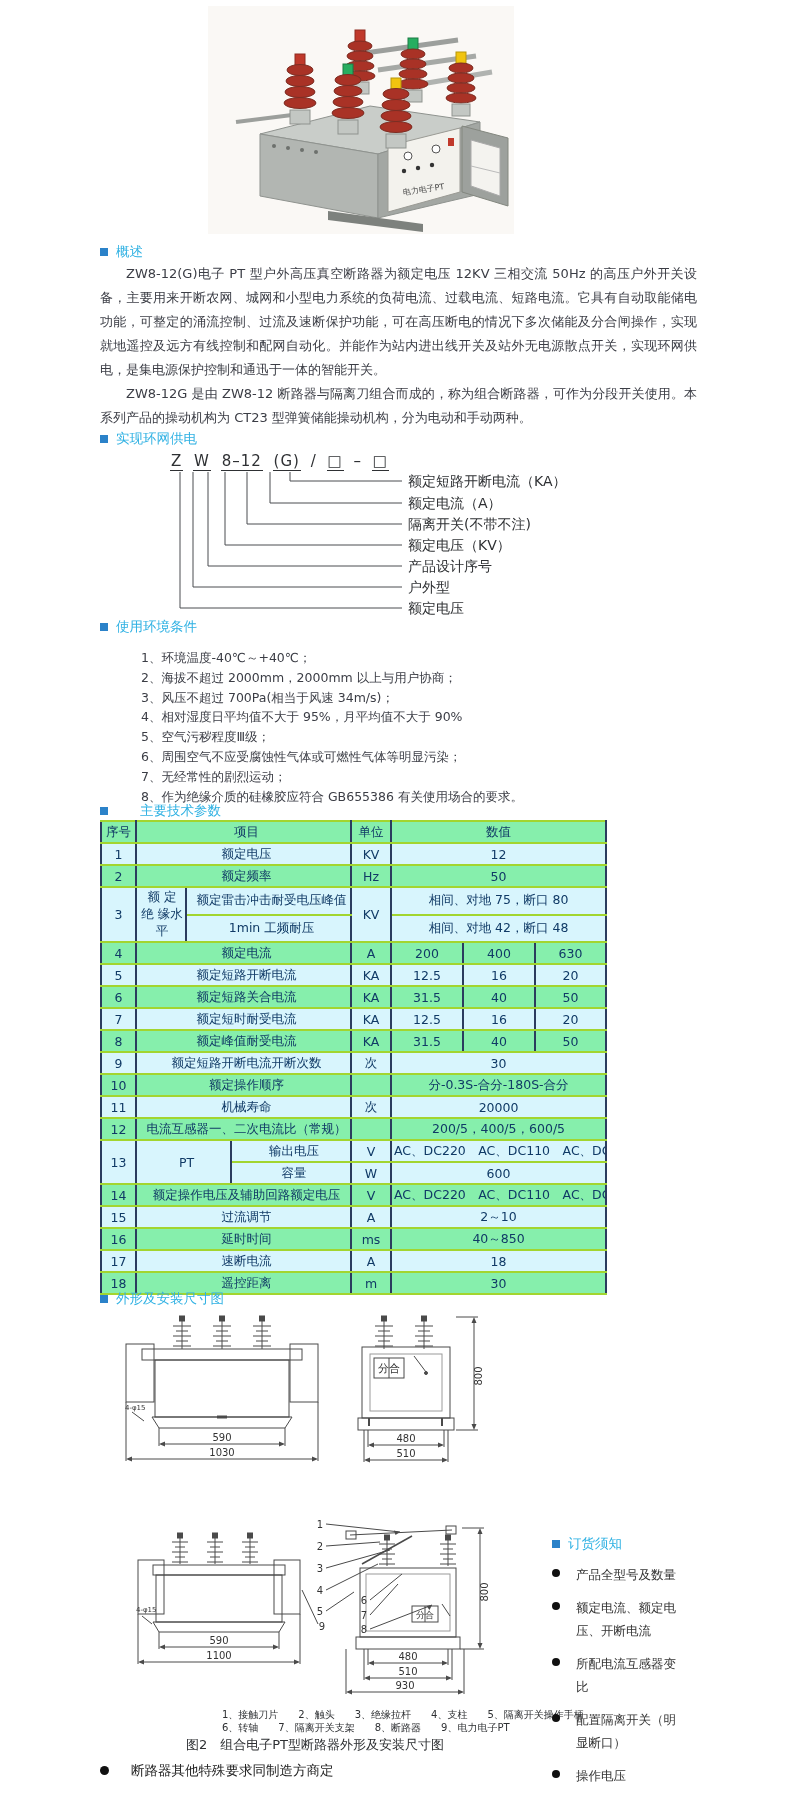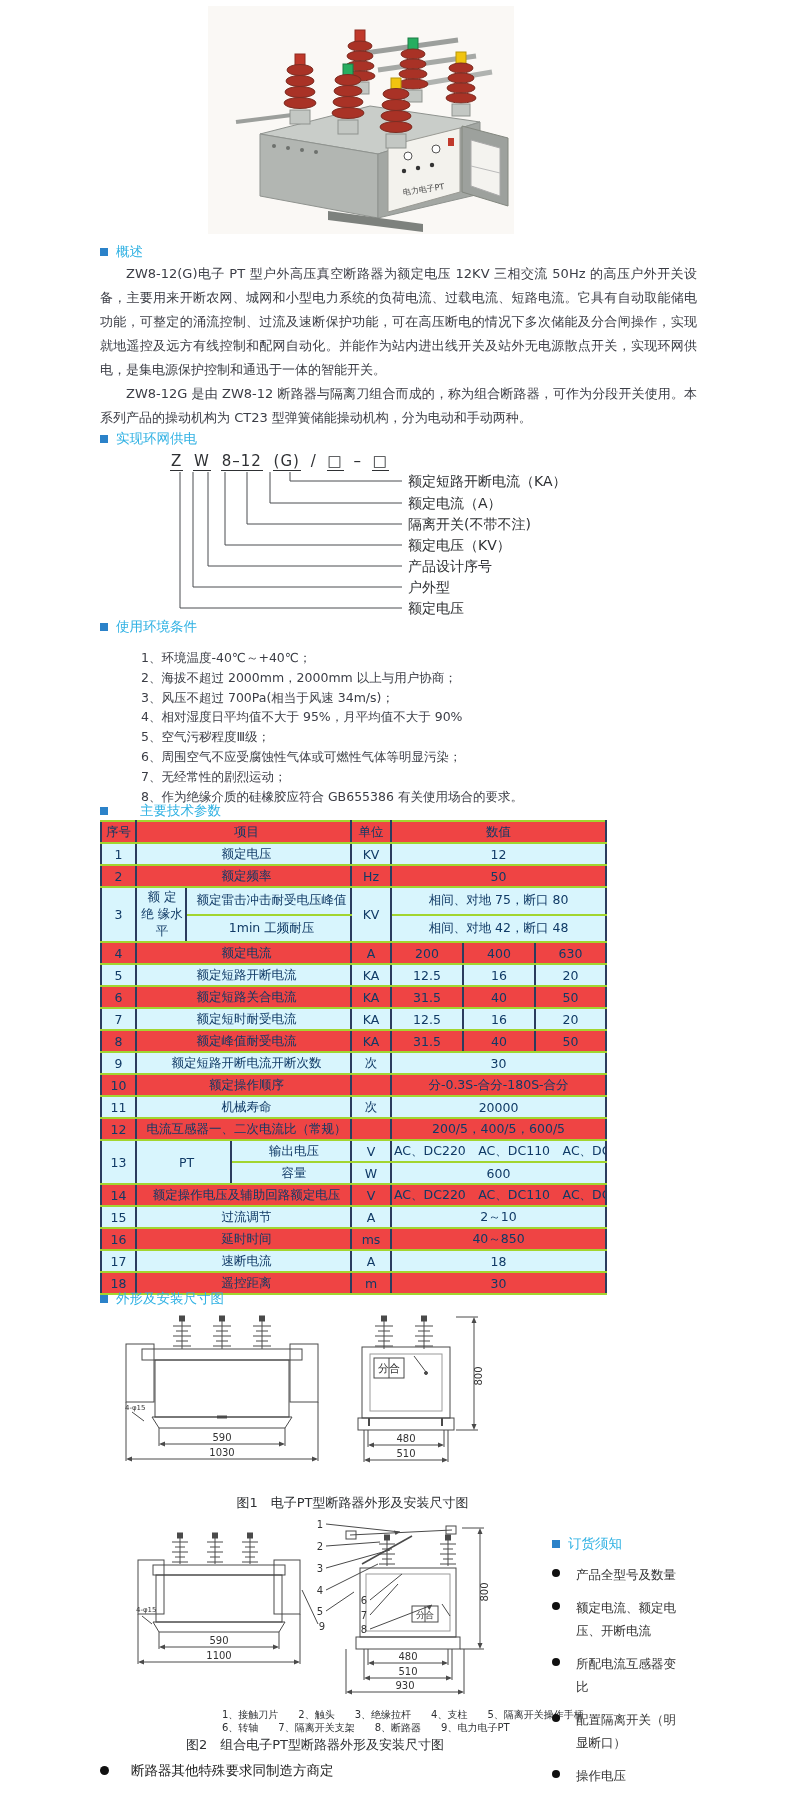--- a/index.html
+++ b/index.html
@@ -21,21 +21,21 @@
   .env-list{position:absolute;left:141px;top:648px;width:540px;}
   .env-list div{font-size:12.5px;line-height:19.8px;color:#3b3d45;white-space:nowrap;}
   
   .ptable{position:absolute;left:100px;top:820px;width:505px;border-collapse:collapse;table-layout:fixed;
           font-size:12.5px;color:#103a66;}
   .ptable td,.ptable th{border-left:2px solid #2b3c5e;border-right:2px solid #2b3c5e;
           border-top:2px solid #a2d52f;border-bottom:2px solid #a2d52f;
           height:18px;padding:1px 2px;text-align:center;font-weight:normal;overflow:hidden;white-space:nowrap;}
   .ptable .item{text-align:center;padding-left:8px;}
   .lt{background:#d8f5fd;}
-  .dk{background:#ef4444;}
+  .dk{background:#86efac;}
   
   .figsvg{position:absolute;}
   .figsvg text{font-family:"DejaVu Sans","Liberation Sans",sans-serif;}
   .figcap{position:absolute;font-size:13px;color:#2e3033;text-align:center;white-space:nowrap;}
   .figlegend{position:absolute;font-size:10px;color:#2e3033;white-space:nowrap;}
   
   .ordering{position:absolute;left:552px;top:1535px;width:175px;}
   .ord-item{display:flex;gap:16px;margin-top:10px;}
   .odot{width:8px;height:8px;border-radius:50%;background:#101010;margin-top:6px;flex:none;}
   .otx{font-size:12.5px;line-height:23px;color:#333;width:104px;}
@@ -423,21 +423,20 @@
     <g font-size="10" fill="#333">
       <text x="100" y="127" text-anchor="middle">590</text>
       <text x="100" y="142" text-anchor="middle">1030</text>
       <text x="3" y="96" font-size="7">4-φ15</text>
       <text x="284" y="128" text-anchor="middle">480</text>
       <text x="284" y="143" text-anchor="middle">510</text>
       <text x="360" y="62" text-anchor="middle" transform="rotate(-90 360 62)">800</text>
       <text x="267" y="58" font-size="11" text-anchor="middle">分合</text>
     </g>
   </svg>
-  <div class="figcap" style="left:100px;top:1494px;width:505px;">图1　电子PT型断路器外形及安装尺寸图</div>
 
   <svg class="figsvg" style="left:50px;top:1512px;" width="475" height="196" viewBox="0 0 475 196">
     <defs>
       <g id="ins2" stroke="#4a4a4a" stroke-width="1">
         <line x1="0" y1="0" x2="0" y2="26"></line>
         <line x1="-8" y1="4" x2="8" y2="4"></line>
           <line x1="-5" y1="9" x2="5" y2="9"></line>
         <line x1="-8" y1="14" x2="8" y2="14"></line>
           <line x1="-5" y1="19" x2="5" y2="19"></line>
         <line x1="-8" y1="24" x2="8" y2="24"></line>

